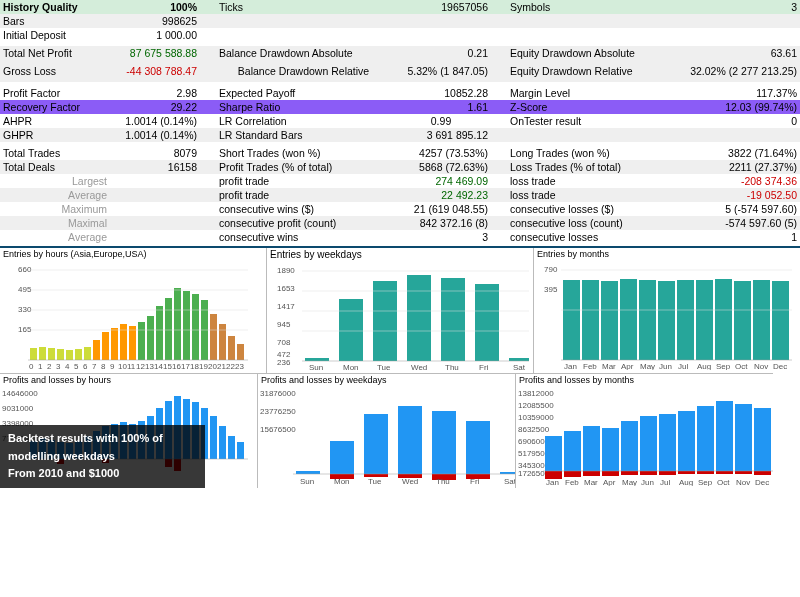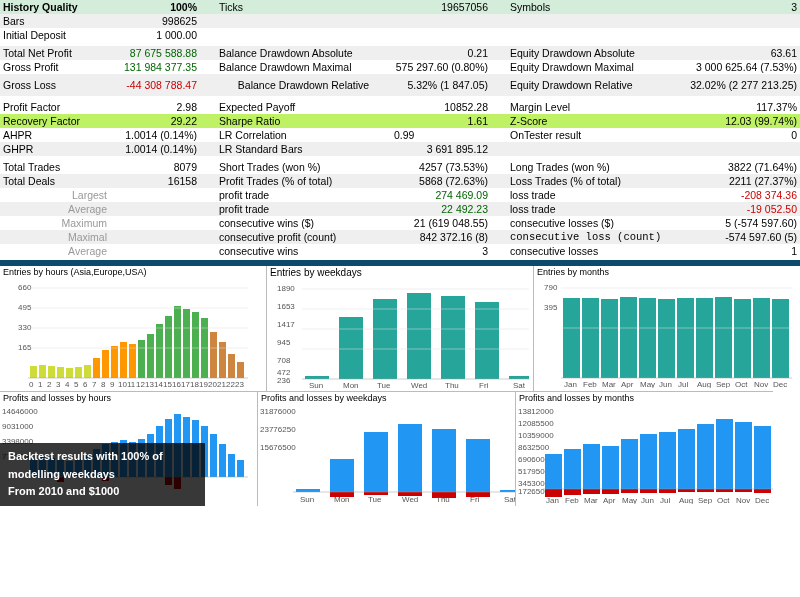--- a/index.html
+++ b/index.html
@@ -56,30 +56,20 @@
       <td style="padding:1px 3px;">Total Net Profit</td>
       <td style="padding:1px 3px; text-align:right; color:#006600;">87 675 588.88</td>
       <td></td>
       <td style="padding:1px 3px;">Balance Drawdown Absolute</td>
       <td style="padding:1px 3px; text-align:right;">0.21</td>
       <td></td>
       <td style="padding:1px 3px;">Equity Drawdown Absolute</td>
       <td style="padding:1px 3px; text-align:right;">63.61</td>
     </tr>
 
-    <tr>
-      <td style="padding:1px 3px;">Gross Profit</td>
-      <td style="padding:1px 3px; text-align:right; color:#006600;">131 984 377.35</td>
-      <td></td>
-      <td style="padding:1px 3px;">Balance Drawdown Maximal</td>
-      <td style="padding:1px 3px; text-align:right;">575 297.60 (0.80%)</td>
-      <td></td>
-      <td style="padding:1px 3px;">Equity Drawdown Maximal</td>
-      <td style="padding:1px 3px; text-align:right;">3 000 625.64 (7.53%)</td>
-    </tr>
 
     <tr style="background:#efefef;">
       <td style="padding:1px 3px;">Gross Loss</td>
       <td style="padding:1px 3px; text-align:right; color:#cc0000;">-44 308 788.47</td>
       <td></td>
       <td style="padding:5px 3px;text-align:center;">Balance Drawdown Relative</td>
       <td style="padding:1px 3px; text-align:right;">5.32% (1 847.05)</td>
       <td></td>
       <td style="padding:1px 3px;">Equity Drawdown Relative</td>
       <td style="padding:1px 3px; text-align:right;">32.02% (2 277 213.25)</td>
@@ -93,37 +83,37 @@
       <td style="padding:1px 3px;">Profit Factor</td>
       <td style="padding:1px 3px; text-align:right;">2.98</td>
       <td></td>
       <td style="padding:1px 3px;">Expected Payoff</td>
       <td style="padding:1px 3px; text-align:right;">10852.28</td>
       <td></td>
       <td style="padding:1px 3px;">Margin Level</td>
       <td style="padding:1px 3px; text-align:right;">117.37%</td>
     </tr>
 
-    <tr style="background:#bef264;">
+    <tr style="background:#8b5cf6;">
       <td style="padding:1px 3px;">Recovery Factor</td>
       <td style="padding:1px 3px; text-align:right;">29.22</td>
       <td></td>
       <td style="padding:1px 3px;">Sharpe Ratio</td>
       <td style="padding:1px 3px; text-align:right;">1.61</td>
       <td></td>
       <td style="padding:1px 3px;">Z-Score</td>
       <td style="padding:1px 3px; text-align:right;">12.03 (99.74%)</td>
     </tr>
 
     <tr>
       <td style="padding:1px 3px;">AHPR</td>
       <td style="padding:1px 3px; text-align:right;">1.0014 (0.14%)</td>
       <td></td>
       <td style="padding:1px 3px;">LR Correlation</td>
-      <td style="padding:1px 3px; text-align:left;">0.99</td>
+      <td style="padding:1px 3px; text-align:center;">0.99</td>
       <td></td>
       <td style="padding:1px 3px;">OnTester result</td>
       <td style="padding:1px 3px; text-align:right;">0</td>
     </tr>
 
     <tr style="background:#efefef;">
       <td style="padding:1px 3px;">GHPR</td>
       <td style="padding:1px 3px; text-align:right;">1.0014 (0.14%)</td>
       <td></td>
       <td style="padding:1px 3px;">LR Standard Bars</td>
@@ -192,38 +182,38 @@
       <td style="padding:1px 3px; text-align:right;">5 (-574 597.60)</td>
     </tr>
 
     <tr style="background:#efefef;">
       <td style="padding:1px 3px; text-align:right; color:#999;">Maximal</td>
       <td style="padding:1px 3px;"></td>
       <td></td>
       <td style="padding:1px 3px;">consecutive profit (count)</td>
       <td style="padding:1px 3px; text-align:right;">842 372.16 (8)</td>
       <td></td>
-      <td style="padding:1px 3px;font-family:Liberation Mono, monospace;">consecutive loss (count)</td>
+      <td style="padding:1px 3px;">consecutive loss (count)</td>
       <td style="padding:1px 3px; text-align:right;">-574 597.60 (5)</td>
     </tr>
 
     <tr>
       <td style="padding:1px 3px; text-align:right; color:#999;">Average</td>
       <td style="padding:1px 3px;"></td>
       <td></td>
       <td style="padding:1px 3px;">consecutive wins</td>
       <td style="padding:1px 3px; text-align:right;">3</td>
       <td></td>
       <td style="padding:1px 3px;">consecutive losses</td>
       <td style="padding:1px 3px; text-align:right;">1</td>
     </tr>
   </tbody>
     </table>
 
-  <div style="display:flex; width:800px; border-top:6px solid #0c4a6e; margin-top:2px;">
+  <div style="display:flex; width:800px; border-top:2px solid #0c4a6e; margin-top:2px;">
 
     <div style="flex:1; border-right:1px solid #bbb; overflow:hidden;">
       <div style="font-size:9px; padding:1px 3px;">Entries by hours (Asia,Europe,USA)</div>
       <svg width="262" height="110" viewBox="0 0 262 110">
 
         <text x="18" y="12" font-size="8" fill="#555">660</text>
         <text x="18" y="32" font-size="8" fill="#555">495</text>
         <text x="18" y="52" font-size="8" fill="#555">330</text>
         <text x="18" y="72" font-size="8" fill="#555">165</text>
 

